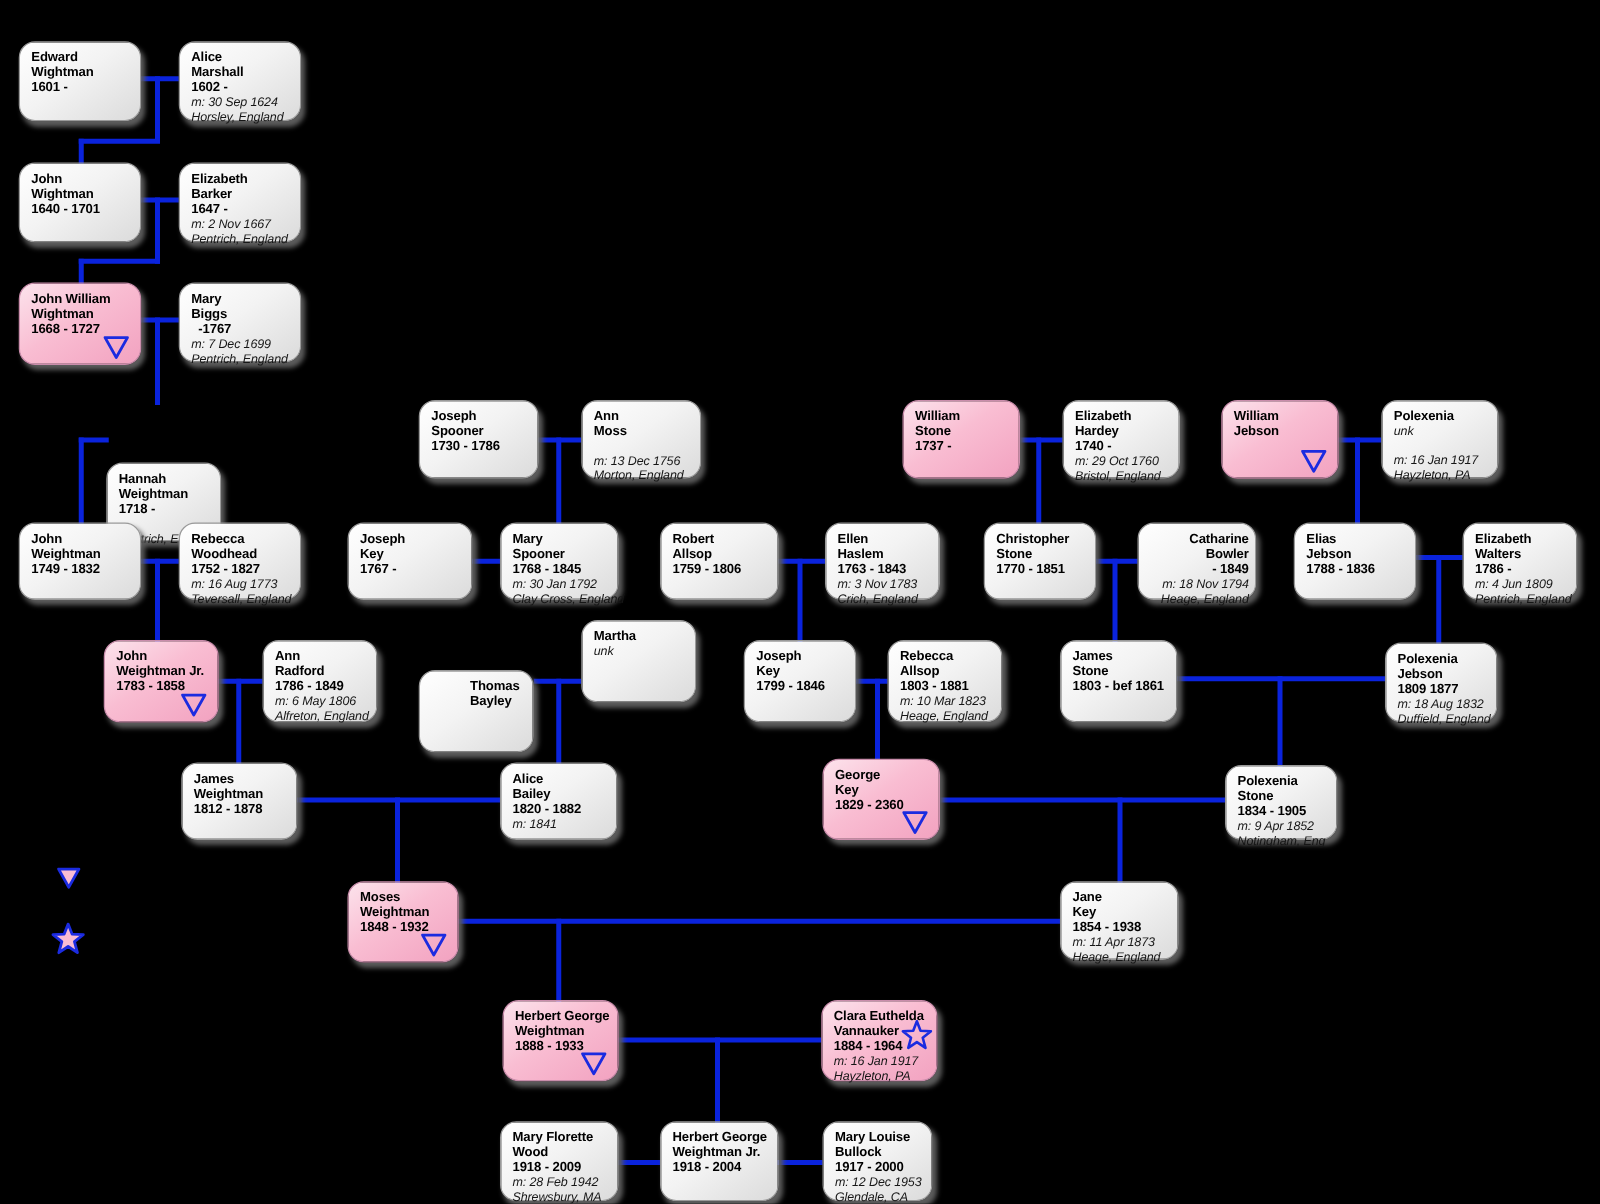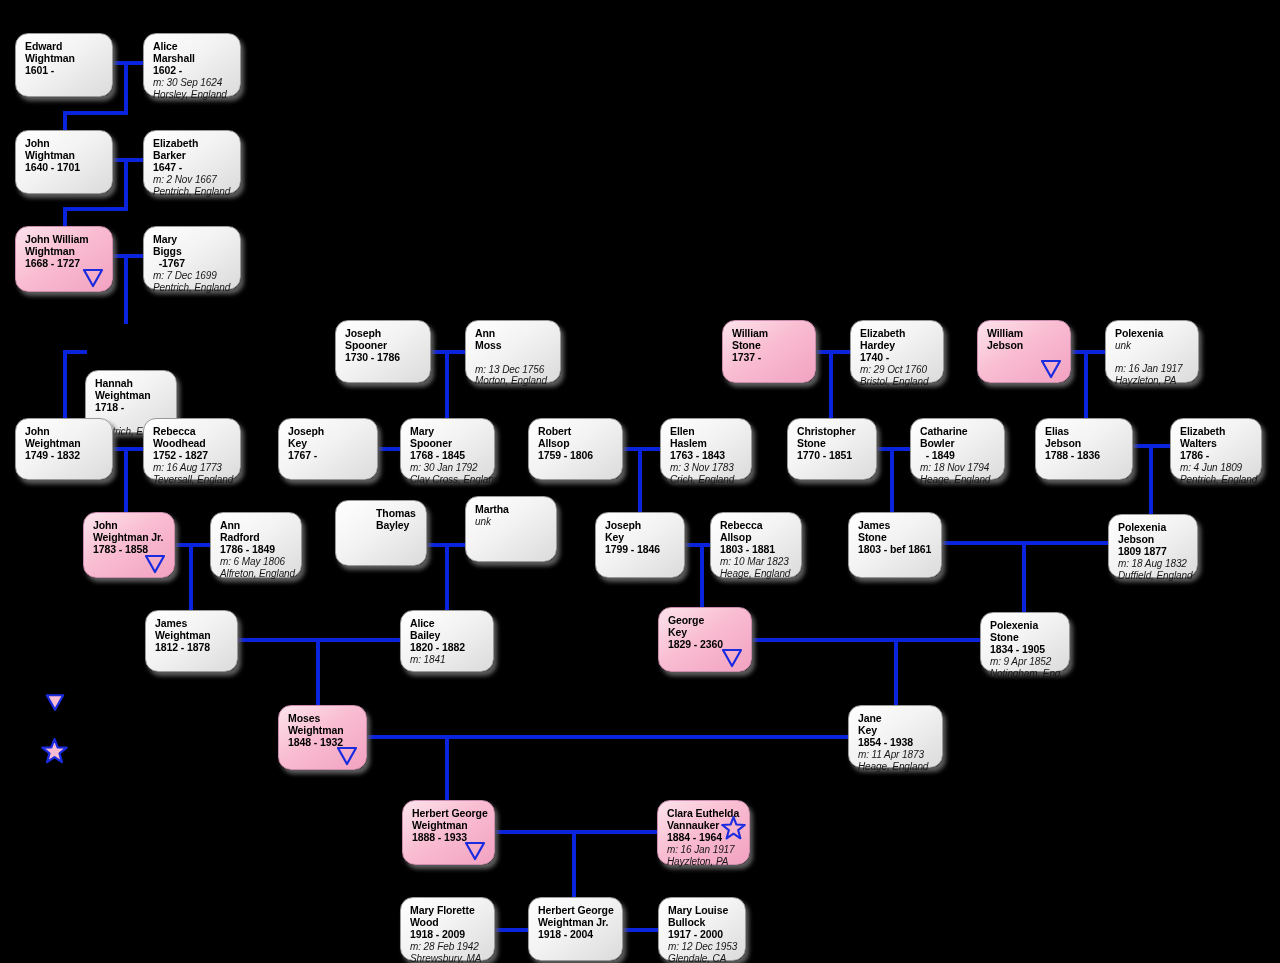--- a/index.html
+++ b/index.html
@@ -208,21 +208,21 @@
 Haslem
 1763 - 1843</div>
       <div class="ital">m: 3 Nov 1783
 Crich, England</div>
     </div>
     <div class="box" style="left: 787px; top: 418px; width: 90px; height: 62px;">
       <div class="bold">Christopher
 Stone
 1770 - 1851</div>
     </div>
-    <div class="box" style="left: 910px; top: 418px; width: 95px; height: 62px;">
+    <div class="box" style="left: 910px; top: 418px; width: 95px; height: 62px; text-align: right;">
       <div class="bold">Catharine
 Bowler
   - 1849</div>
       <div class="ital">m: 18 Nov 1794
 Heage, England</div>
     </div>
     <div class="box" style="left: 1035px; top: 418px; width: 98px; height: 62px;">
       <div class="bold">Elias
 Jebson
 1788 - 1836</div>
@@ -242,21 +242,21 @@
         <polygon fill="none" stroke="#1b2be0" stroke-linejoin="round" points="2,2 20,2 11,18" stroke-width="2.2"></polygon>
       </svg>
     </div>
     <div class="box" style="left: 210px; top: 512px; width: 92px; height: 66px;">
       <div class="bold">Ann
 Radford
 1786 - 1849</div>
       <div class="ital">m: 6 May 1806
 Alfreton, England</div>
     </div>
-    <div class="box" style="left: 335px; top: 500px; width: 92px; height: 66px; padding-left: 40px;">
+    <div class="box" style="left: 335px; top: 536px; width: 92px; height: 66px; padding-left: 40px;">
       <div class="bold">Thomas
 Bayley</div>
     </div>
     <div class="box" style="left: 465px; top: 496px; width: 92px; height: 66px;">
       <div class="bold">Martha</div>
       <div class="ital">unk</div>
     </div>
     <div class="box" style="left: 595px; top: 512px; width: 90px; height: 66px;">
       <div class="bold">Joseph
 Key

